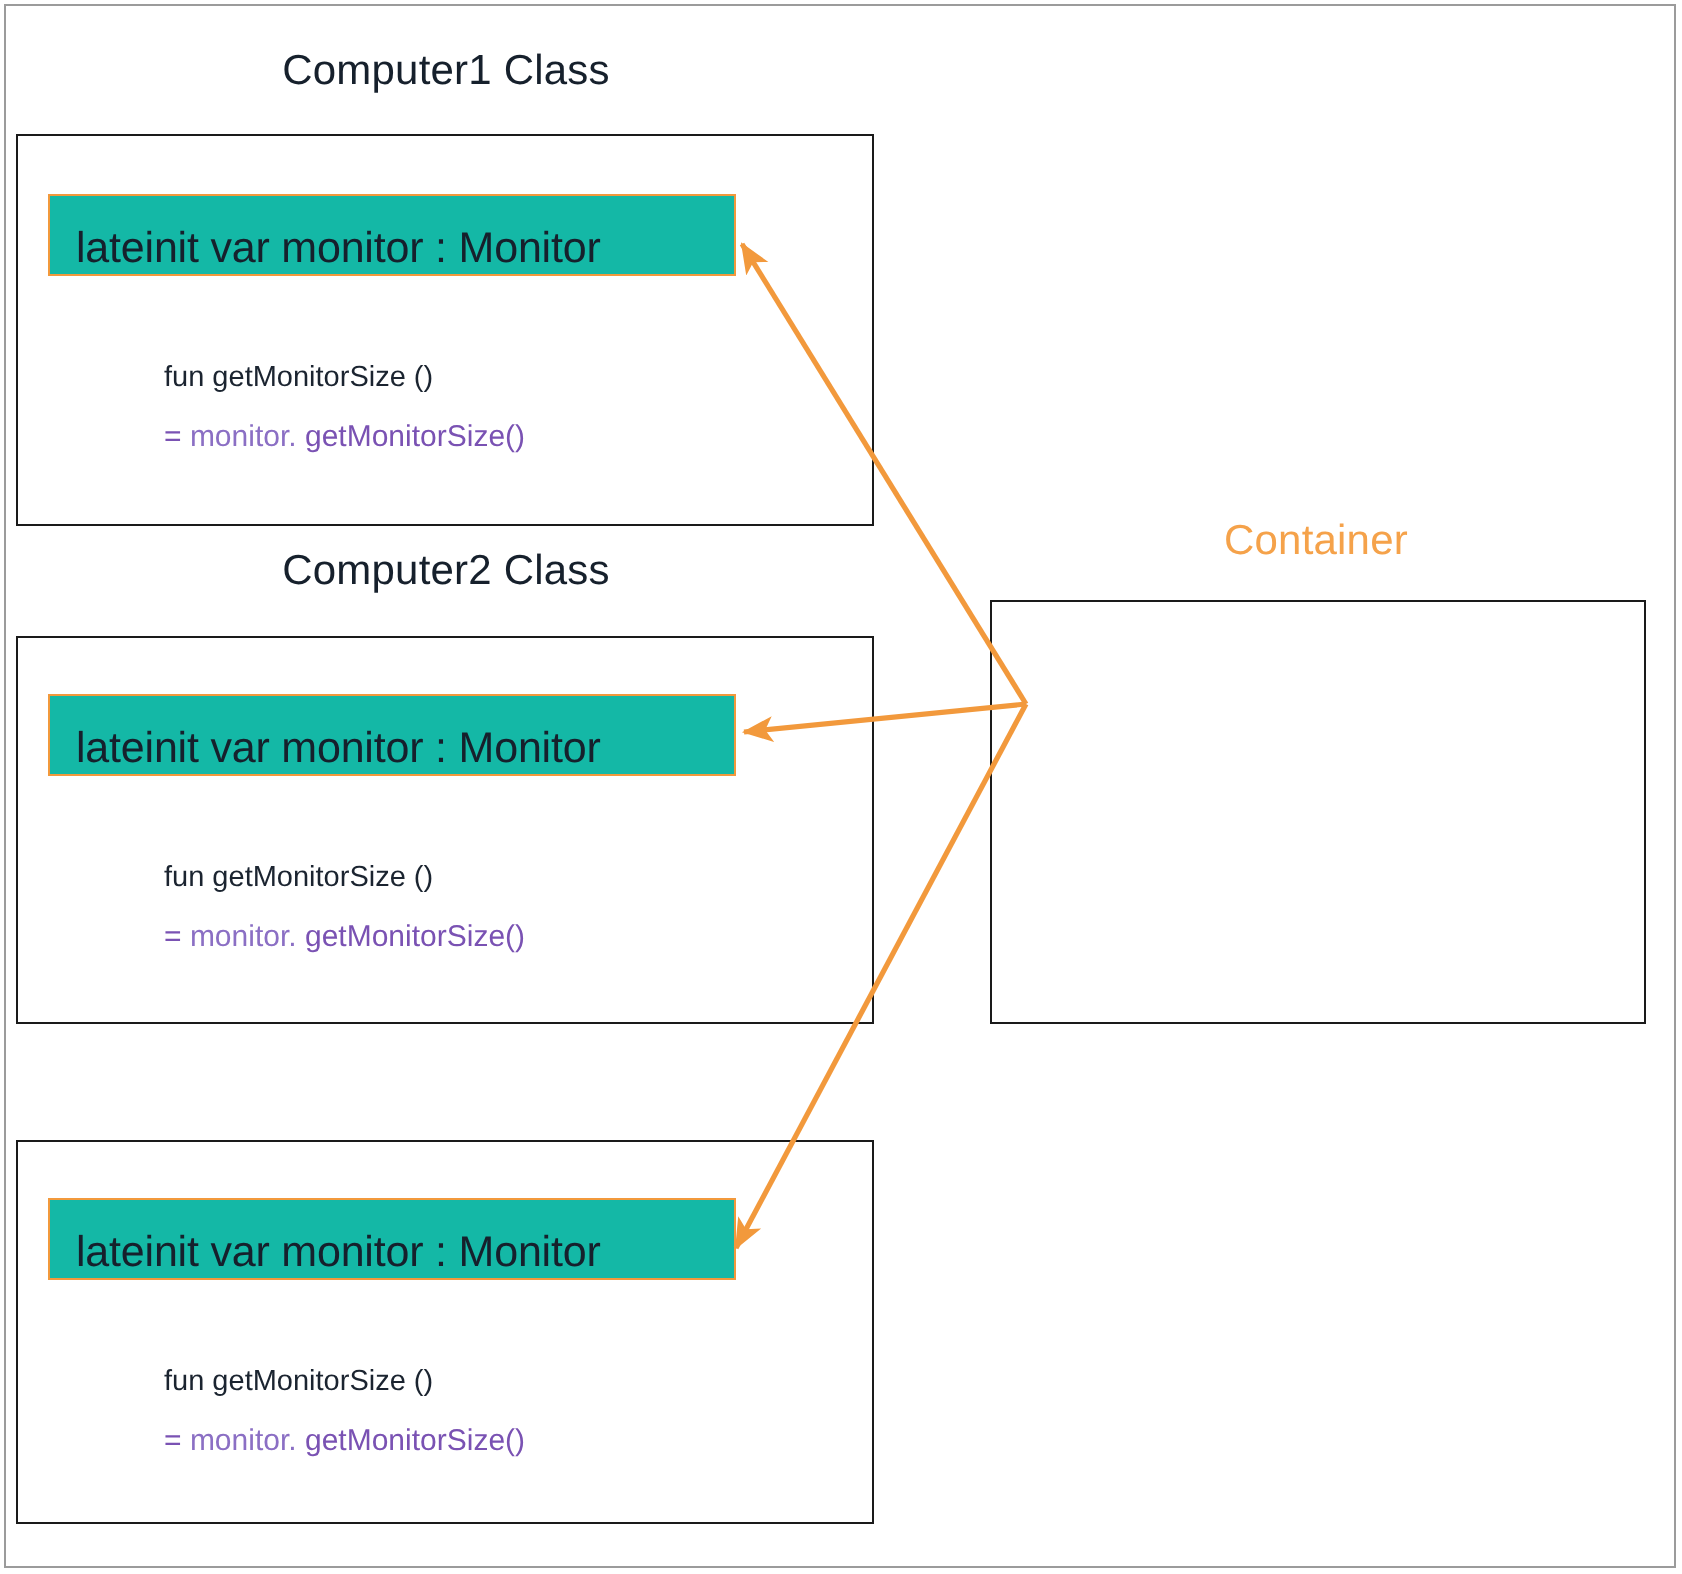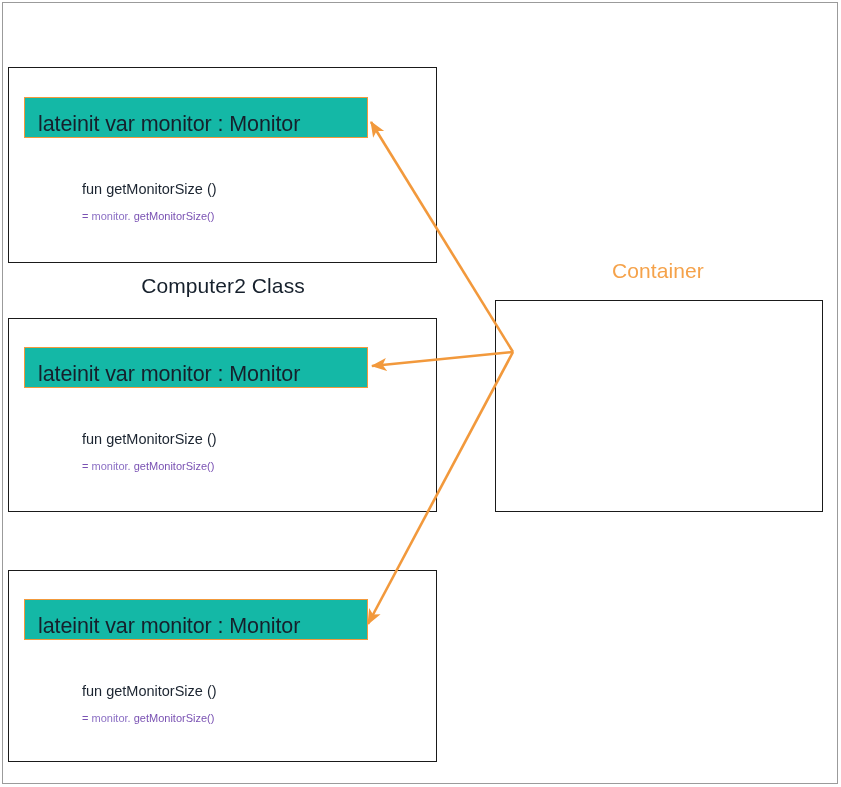--- a/index.html
+++ b/index.html
@@ -57,21 +57,21 @@
     letter-spacing: -0.1px;
   }
   .fun-line {
     position: absolute;
     font-size: 14.5px;
     color: #1b2430;
     white-space: nowrap;
   }
   .code-line {
     position: absolute;
-    font-size: 11px;
+    font-size: 15px;
     white-space: nowrap;
     color: #7a52b3;
     text-align: center;
   }
   .code-line .eq {
     color: #7a52b3;
   }
   .code-line .ident {
     color: #8b6fc4;
   }
@@ -111,20 +111,21 @@
     pointer-events: none;
   }
 </style>
 </head>
 <body>
 
 <div id="canvas">
 
   <div class="page-border"></div>
 
+  <div class="class-title" style="left:8px; top:24px; width:430px;">Computer1 Class</div>
 
   <div class="class-box" style="left:8px; top:67px; width:429px; height:196px;">
   </div>
 
   <div class="field-box" style="left:24px; top:97px; width:344px; height:41px;">
     <span class="field-text">lateinit var monitor : Monitor</span>
   </div>
 
   <div class="fun-line" style="left:82px; top:181px;">fun getMonitorSize ()</div>
 

